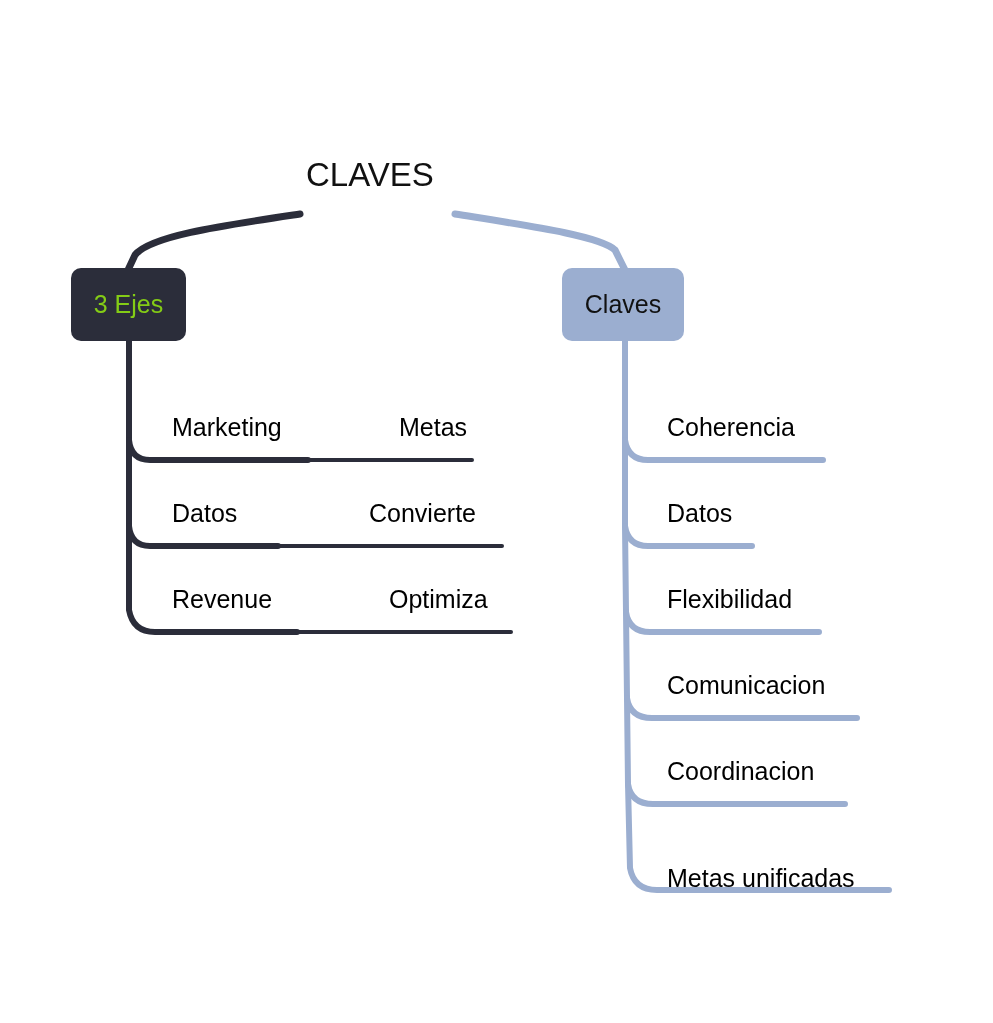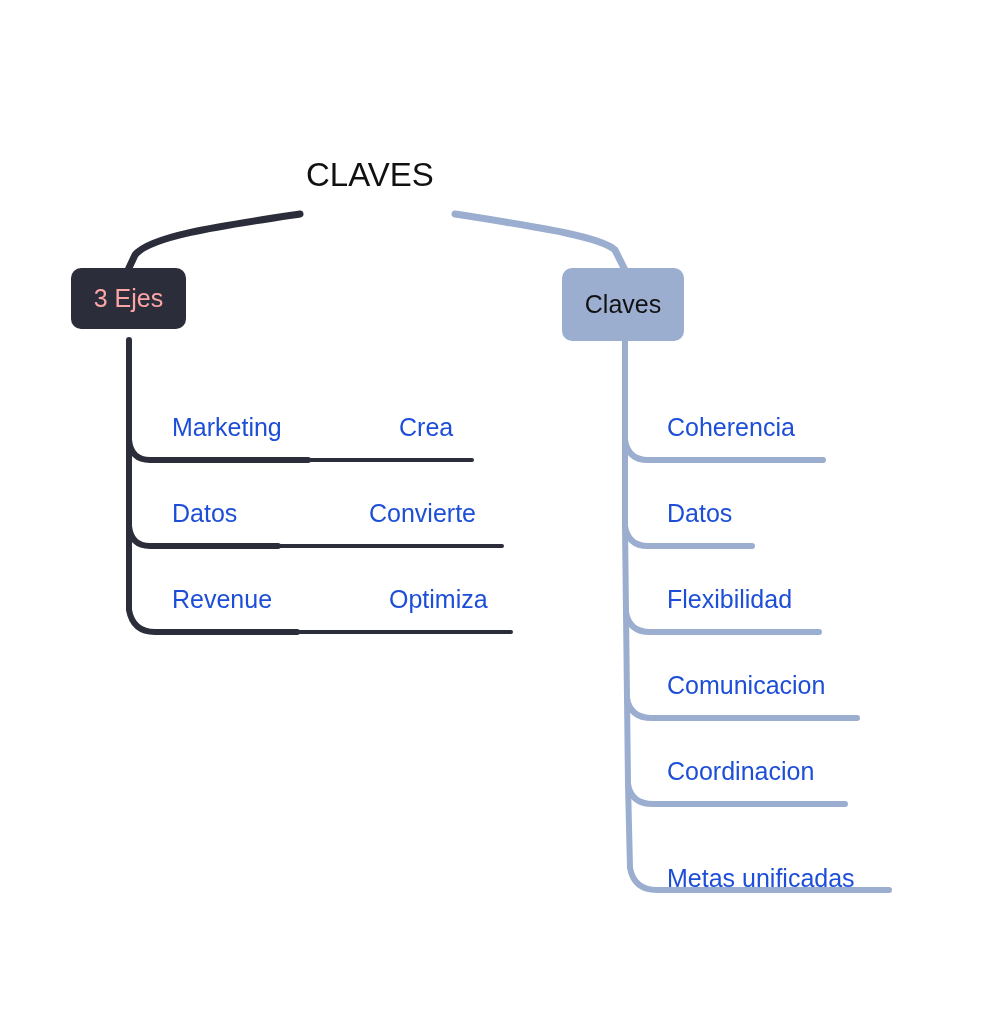--- a/index.html
+++ b/index.html
@@ -1,23 +1,23 @@
 <!DOCTYPE html>
 <html><head>
 <meta charset="utf-8">
 <style>
   html, body { margin:0; padding:0; background:#ffffff; }
   body { width:993px; height:1023px; position:relative; overflow:hidden;
          font-family:"Liberation Sans", sans-serif; }
   #map { position:absolute; left:0; top:0; }
-  .lbl { position:absolute; font-size:25px; color:#1d4ed8; line-height:30px; white-space:nowrap; }
+  .lbl { position:absolute; font-size:25px; color:#000000; line-height:30px; white-space:nowrap; }
   .title { position:absolute; left:306px; top:156px; font-size:33px; color:#111; line-height:38px; }
   .node { position:absolute; border-radius:10px; font-size:25px; display:flex;
           align-items:center; justify-content:center; }
-  #node-left { left:71px; top:268px; width:115px; height:61px; background:#2b2d3a; color:#fca5a5; }
+  #node-left { left:71px; top:268px; width:115px; height:73px; background:#2b2d3a; color:#84cc16; }
   #node-right { left:562px; top:268px; width:122px; height:73px; background:#9baed0; color:#111111; }
 </style>
 </head>
 <body>
 
 <svg id="map" width="993" height="1023">
 
   <path d="M300,214 C220,226 150,236 135,255 L128,270" stroke="#2b2d3a" stroke-width="7" fill="none" stroke-linecap="round"></path>
 
   <path d="M455,214 C530,226 600,236 615,250 L625,270" stroke="#9baed0" stroke-width="7" fill="none" stroke-linecap="round"></path>
@@ -44,21 +44,21 @@
 <div class="title">CLAVES</div>
 
 <div class="node" id="node-left">
   <span>3 Ejes</span>
 </div>
 <div class="node" id="node-right">
   <span>Claves</span>
 </div>
 
 <div class="lbl" style="left:172px;top:412px;">Marketing</div>
-<div class="lbl" style="left:399px;top:412px;">Crea</div>
+<div class="lbl" style="left:399px;top:412px;">Metas</div>
 <div class="lbl" style="left:172px;top:498px;">Datos</div>
 <div class="lbl" style="left:369px;top:498px;">Convierte</div>
 <div class="lbl" style="left:172px;top:584px;">Revenue</div>
 <div class="lbl" style="left:389px;top:584px;">Optimiza</div>
 
 <div class="lbl" style="left:667px;top:412px;text-align:right;">Coherencia</div>
 <div class="lbl" style="left:667px;top:498px;text-align:center;">Datos</div>
 <div class="lbl" style="left:667px;top:584px;">Flexibilidad</div>
 <div class="lbl" style="left:667px;top:670px;">Comunicacion</div>
 <div class="lbl" style="left:667px;top:756px;">Coordinacion</div>

